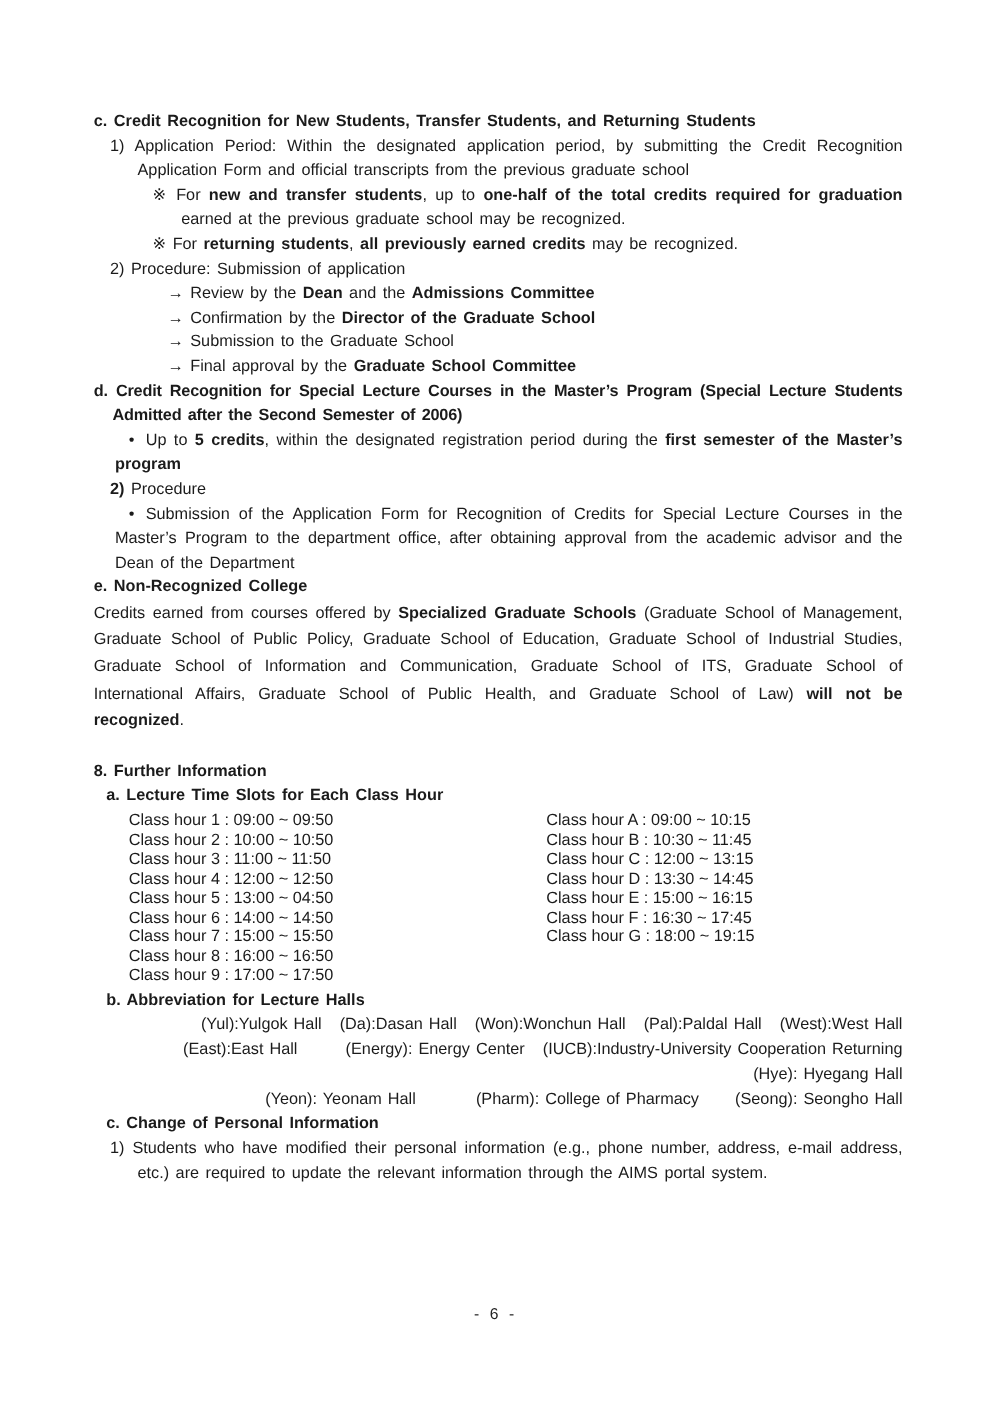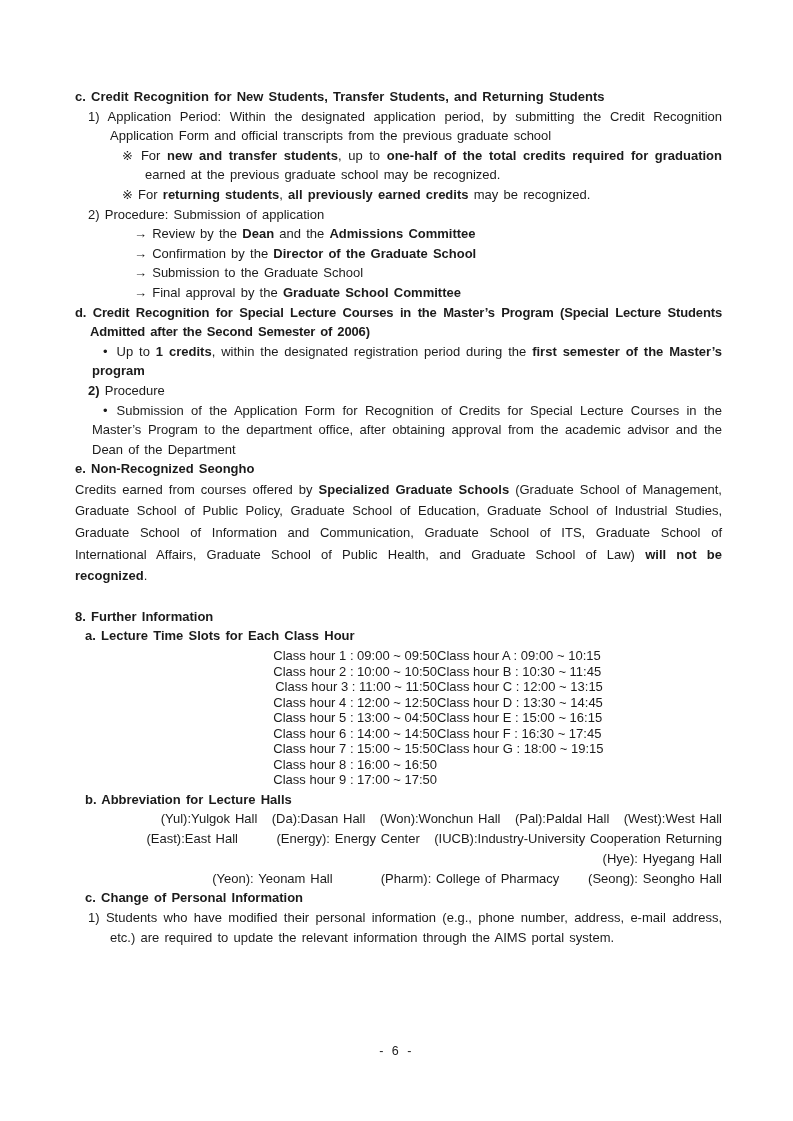--- a/index.html
+++ b/index.html
@@ -28,21 +28,21 @@
   .num1 { padding-left: 35px; text-indent: -22px; }
   .note { padding-left: 70px; text-indent: -23px; }
   .arrow { padding-left: 59px; }
   .bullet { padding-left: 17px; text-indent: 11px; }
   .bullet .marker { margin-right: 9px; }
   .body-wide { line-height: 21.6px; }
   .spacer { height: 20px; }
   .sub { padding-left: 10px; }
   .halls { padding-left: 22px; white-space: pre-wrap; line-height: 19.8px; text-align: right; word-spacing: 1.2px; }
   .cols { display: flex; line-height: 15.5px; margin-top: 2px; margin-bottom: 2px; }
-  .col-left { width: 362px; padding-left: 28px; box-sizing: border-box; text-align: right; }
+  .col-left { width: 362px; padding-left: 28px; box-sizing: border-box; }
   .col-right { flex: 1; }
   .tline { white-space: pre; }
   #page-footer {
     position: absolute;
     top: 1044px; left: 0; width: 100%;
     text-align: center;
     font-size: 12.5px;
     letter-spacing: 2.5px;
     color: #222;
   }
@@ -54,24 +54,24 @@
     <p class="blk h0"><span class="b">c. Credit Recognition for New Students, Transfer Students, and Returning Students</span></p>
     <p class="blk num1"><span>1) Application Period: Within the designated application period, by submitting the Credit Recognition Application Form and official transcripts from the previous graduate school</span></p>
     <p class="blk note"><span>※ For </span><span class="b">new and transfer students</span><span>, up to </span><span class="b">one-half of the total credits required for graduation</span><span> earned at the previous graduate school may be recognized.</span></p>
     <p class="blk note"><span>※ For </span><span class="b">returning students</span><span>, </span><span class="b">all previously earned credits</span><span> may be recognized.</span></p>
     <p class="blk num1"><span>2) Procedure: Submission of application</span></p>
     <p class="blk arrow"><span>→ Review by the </span><span class="b">Dean</span><span> and the </span><span class="b">Admissions Committee</span></p>
     <p class="blk arrow"><span>→ Confirmation by the </span><span class="b">Director of the Graduate School</span></p>
     <p class="blk arrow"><span>→ Submission to the Graduate School</span></p>
     <p class="blk arrow"><span>→ Final approval by the </span><span class="b">Graduate School Committee</span></p>
     <p class="blk h0-hang"><span class="b">d. Credit Recognition for Special Lecture Courses in the Master’s Program (Special Lecture Students Admitted after the Second Semester of 2006)</span></p>
-    <p class="blk bullet"><span class="marker">•</span><span>Up to </span><span class="b">1 credits</span><span>, within the designated registration period during the </span><span class="b">first semester of the Master’s program</span></p>
+    <p class="blk bullet"><span class="marker">•</span><span>Up to </span><span class="b">5 credits</span><span>, within the designated registration period during the </span><span class="b">first semester of the Master’s program</span></p>
     <p class="blk num1"><span class="b">2)</span><span> Procedure</span></p>
     <p class="blk bullet"><span class="marker">•</span><span>Submission of the Application Form for Recognition of Credits for Special Lecture Courses in the Master’s Program to the department office, after obtaining approval from the academic advisor and the Dean of the Department</span></p>
-    <p class="blk h0"><span class="b">e. Non-Recognized Seongho</span></p>
+    <p class="blk h0"><span class="b">e. Non-Recognized College</span></p>
     <p class="blk body-wide"><span>Credits earned from courses offered by </span><span class="b">Specialized Graduate Schools</span><span> (Graduate School of Management, Graduate School of Public Policy, Graduate School of Education, Graduate School of Industrial Studies, Graduate School of Information and Communication, Graduate School of ITS, Graduate School of International Affairs, Graduate School of Public Health, and Graduate School of Law) </span><span class="b">will not be recognized</span><span>.</span></p>
     <p class="blk spacer"></p>
     <p class="blk h0"><span class="b">8. Further Information</span></p>
     <p class="blk sub"><span class="b">a. Lecture Time Slots for Each Class Hour</span></p>
     <div class="cols">
       <div class="col-left">
         <div class="tline">Class hour 1 : 09:00 ~ 09:50</div>
         <div class="tline">Class hour 2 : 10:00 ~ 10:50</div>
         <div class="tline">Class hour 3 : 11:00 ~ 11:50</div>
         <div class="tline">Class hour 4 : 12:00 ~ 12:50</div>

